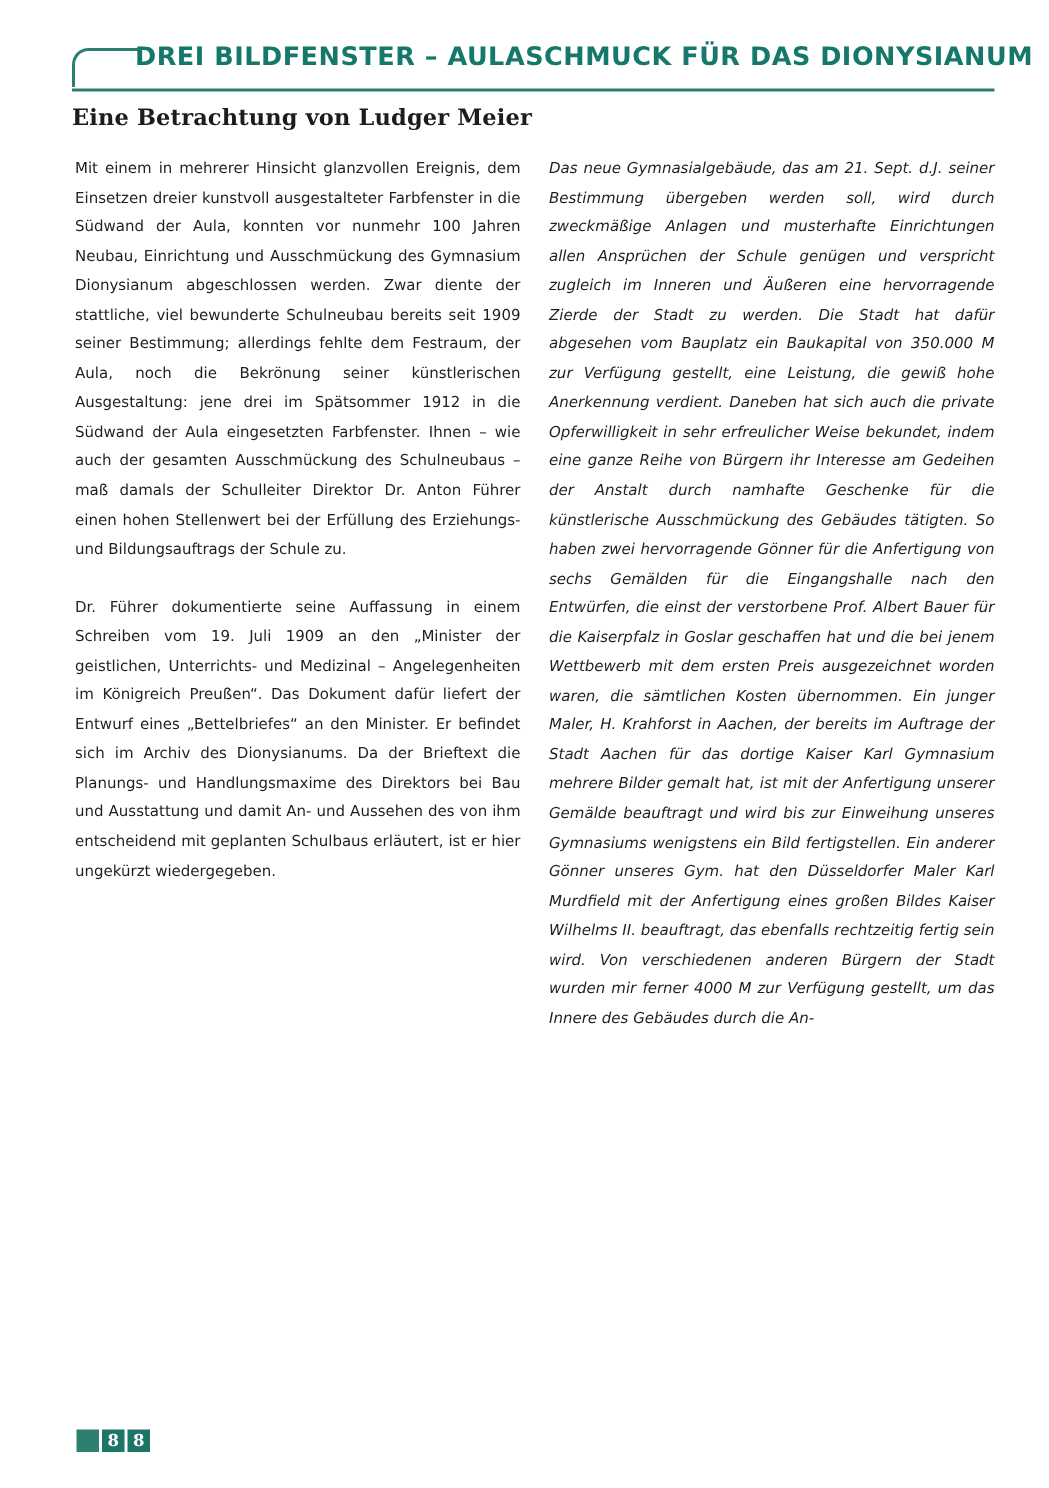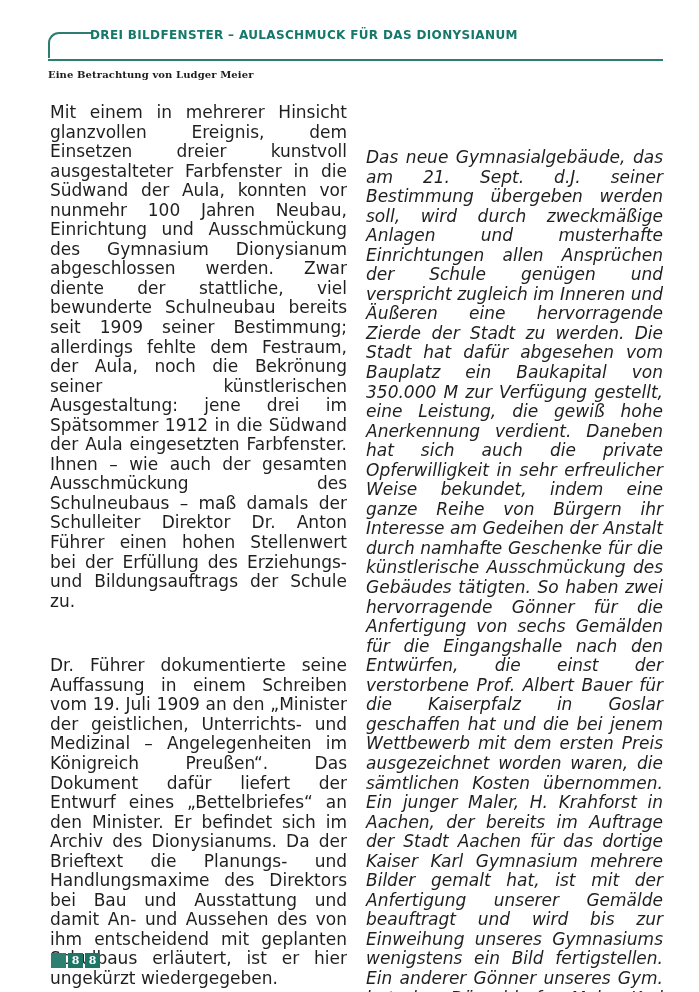--- a/index.html
+++ b/index.html
@@ -42,66 +42,66 @@
     border-top: 2px solid #2c7f70;
     border-top-left-radius: 11px;
     box-sizing: border-box;
   }
   .header-title {
     position: absolute;
     left: 42px;
     top: 0px;
     font-family: "DejaVu Sans", sans-serif;
     font-weight: bold;
-    font-size: 12px;
+    font-size: 17px;
     letter-spacing: 0.35px;
     color: #15786a;
     white-space: nowrap;
   }
   .header-rule {
     position: absolute;
     left: 0px;
     top: 31px;
     width: 615px;
     height: 1.6px;
     background: #2c7f70;
   }
 
   
   .byline {
     position: absolute;
     left: 48px;
     top: 69px;
     font-family: "DejaVu Serif", serif;
     font-weight: bold;
-    font-size: 10px;
+    font-size: 15px;
     color: #1c1c1c;
     letter-spacing: 0.1px;
   }
 
   
   .col {
     position: absolute;
     top: 103px;
     width: 297px;
     font-family: "DejaVu Sans", sans-serif;
-    font-size: 17px;
+    font-size: 10px;
     line-height: 19.55px;
     text-align: justify;
     text-justify: inter-word;
     color: #1f1f1f;
     hyphens: manual;
   }
   .col-left  { left: 50px; }
   .col-right { left: 366px; }
 
   .col p {
     margin: 0 0 19px 0;
   }
-  .col p:last-child { margin-bottom: 0; margin-top: 45px; }
+  .col p:last-child { margin-bottom: 0; }
 
   .quote {
     font-style: italic;
   }
 
   
   .footer {
     position: absolute;
     left: 51px;
     top: 953px;

